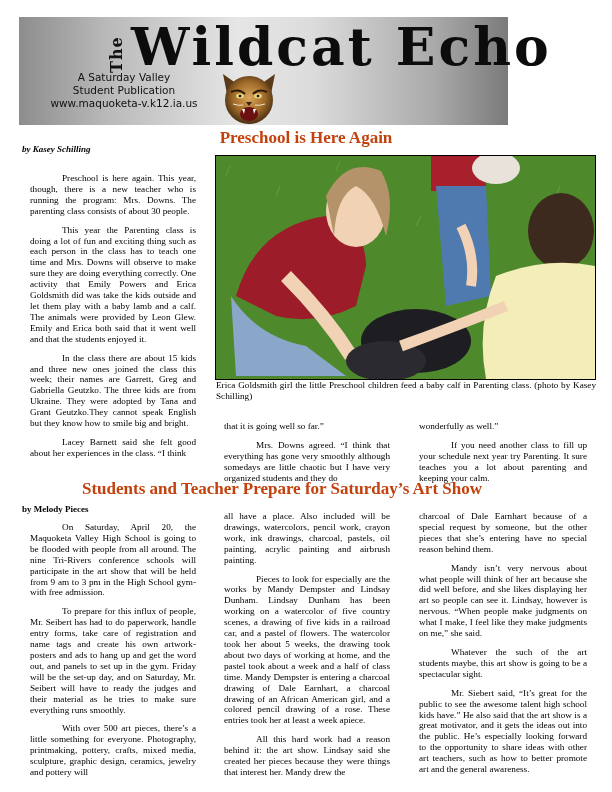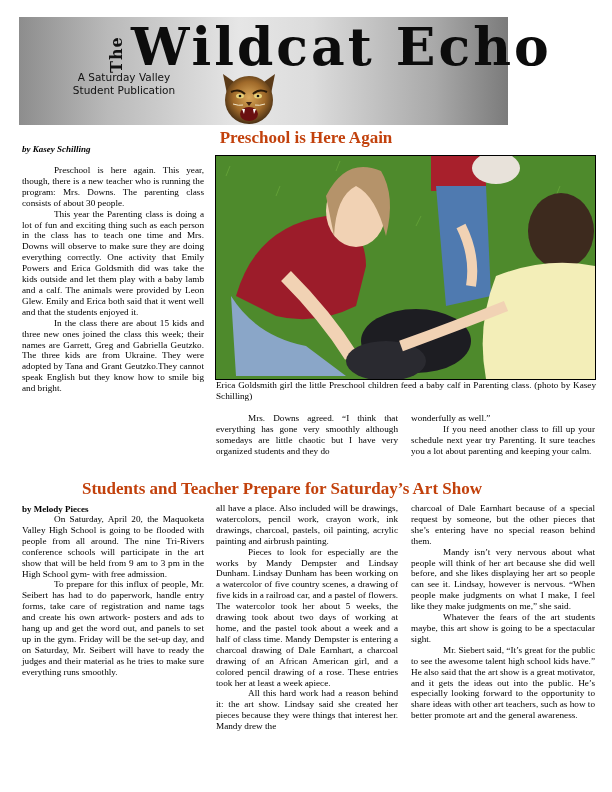--- a/index.html
+++ b/index.html
@@ -37,41 +37,42 @@
   }
   .headline.h1 { top: 128px; font-size: 17px; }
   .headline.h2 { top: 479px; font-size: 17px; left: 82px; width: auto; }
 
   .byline { position: absolute; font-weight: bold; font-size: 9px; font-family: "Liberation Serif", serif; }
 
   .col {
     position: absolute; font-size: 9.2px; line-height: 10.9px; text-align: justify;
     font-family: "Liberation Serif", serif;
   }
-  .col p { margin: 0; text-indent: 32px; }
+  .col p { margin: 8px; text-indent: 32px; }
   .col p.noind { text-indent: 0; }
 
   .photo {
     position: absolute; left: 215px; top: 155px; width: 379px; height: 223px; border: 1px solid #000;
     overflow: hidden; background: #4f8a2b;
   }
   .caption {
     position: absolute; left: 216px; top: 380px; width: 380px; font-size: 9.2px; line-height: 11px;
     text-align: justify; font-family: "Liberation Serif", serif;
   }
 </style>
 </head>
 <body>
 
 <div class="masthead">
   <div class="title-the" style="top:56px;">The</div>
   <div class="title-main">Wildcat Echo</div>
   <div class="sub">
     <div>A Saturday Valley</div>
     <div>Student Publication</div>
+    <div>www.maquoketa-v.k12.ia.us</div>
   </div>
   <div class="mascot">
     <svg width="64" height="53" viewBox="0 0 64 53">
       <defs>
         <radialGradient id="fur" cx="50%" cy="45%" r="55%">
           <stop offset="0%" stop-color="#d9a85a"></stop>
           <stop offset="60%" stop-color="#a06a2a"></stop>
           <stop offset="100%" stop-color="#4a3014"></stop>
         </radialGradient>
       </defs>
@@ -92,20 +93,21 @@
   </div>
 </div>
 
 <div class="headline h1">Preschool is Here Again</div>
 <div class="byline" style="left:22px; top:144px;font-style:italic;">by Kasey Schilling</div>
 
 <div class="col" style="left:22px; top:165px; width:182px;">
   <p>Preschool is here again. This year, though, there is a new teacher who is running the program: Mrs. Downs. The parenting class consists of about  30 people.</p>
   <p>This year the Parenting class is doing a lot of fun and exciting thing such as each person in the class has to teach one time and Mrs. Downs will observe to make sure they are doing everything correctly. One activity that Emily Powers and Erica Goldsmith did was take the kids outside and let them play with a baby lamb and a calf. The animals were provided by Leon Glew. Emily and Erica both said that it went well and that the students enjoyed it.</p>
   <p>In the class there are about 15 kids and three new ones joined the class this week; their names are Garrett, Greg and Gabriella Geutzko. The three kids are from Ukraine. They were adopted by Tana and Grant Geutzko.They cannot speak English but they know how to smile big and bright.</p>
+  <p>Lacey Barnett said she felt good about her experiences in the class. “I think</p>
 </div>
 
 <div class="photo">
   <svg width="379" height="223" viewBox="0 0 379 223">
     <rect width="379" height="223" fill="#4e8a2c"></rect>
     <rect x="0" y="0" width="379" height="223" fill="url(#g)" opacity="0.0"></rect>
 
     <g stroke="#6fae3e" stroke-width="1" opacity="0.6">
       <line x1="10" y1="20" x2="14" y2="10"></line>
         <line x1="60" y1="40" x2="64" y2="30"></line>
@@ -132,40 +134,42 @@
 
     <ellipse cx="345" cy="75" rx="33" ry="38" fill="#3d2a1e"></ellipse>
     <path d="M280 120 Q330 100 379 110 L379 223 L270 223 Q260 170 280 120 Z" fill="#f3eeb8"></path>
     <path d="M185 190 Q240 170 290 150" stroke="#f1d2b4" stroke-width="11" fill="none"></path>
     <path d="M245 70 Q260 100 255 130" stroke="#f1d2b4" stroke-width="10" fill="none"></path>
   </svg>
 </div>
 <div class="caption">Erica Goldsmith girl the little Preschool children feed a baby calf in Parenting class. (photo by Kasey Schilling)</div>
 
 <div class="col" style="left:216px; top:413px; width:182px;">
+  <p class="noind">that it is going well so far.”</p>
   <p>Mrs. Downs agreed. “I think that everything has gone very smoothly although somedays are little chaotic but I have very organized students and they do</p>
 </div>
 
 <div class="col" style="left:411px; top:413px; width:184px;">
   <p class="noind">wonderfully as well.”</p>
   <p>If you need another class to fill up your schedule next year try Parenting. It sure teaches you a lot about parenting and keeping your calm.</p>
 </div>
 
 <div class="headline h2">Students and Teacher Prepare for  Saturday’s Art Show</div>
 <div class="byline" style="left:22px; top:504px;">by Melody Pieces</div>
 
 <div class="col" style="left:22px; top:514px; width:182px;">
   <p>On Saturday, April 20, the Maquoketa Valley High School is going to be flooded with people from all around. The nine Tri-Rivers conference schools will participate in the art show that will be held from 9 am to 3 pm in the High School gym- with free admission.</p>
   <p>To prepare for this influx of people, Mr. Seibert has had to do paperwork, handle entry forms, take care of registration and name tags and create his own artwork- posters and ads to hang up and get the word out, and panels to set up in the gym. Friday will be the set-up day, and on Saturday, Mr. Seibert will have to ready the judges and their material as he tries to make sure everything runs smoothly.</p>
+  <p>With over 500 art pieces, there’s a little something for everyone. Photography, printmaking, pottery, crafts, mixed media, sculpture, graphic design, ceramics, jewelry and pottery will</p>
 </div>
 
 <div class="col" style="left:216px; top:503px; width:182px;">
   <p class="noind">all have a place. Also included will be drawings, watercolors, pencil work, crayon work, ink drawings, charcoal, pastels, oil painting, acrylic painting and airbrush painting.</p>
   <p>Pieces to look for especially are the works by Mandy Dempster and Lindsay Dunham. Lindsay Dunham has been working on a watercolor of five country scenes, a drawing of five kids in a railroad car, and a pastel of flowers. The watercolor took her about 5 weeks, the drawing took about two days of working at home, and the pastel took about a week and a half of class time. Mandy Dempster is entering a charcoal drawing of Dale Earnhart, a charcoal drawing of an African American girl, and a colored pencil drawing of a rose. These entries took her at least a week apiece.</p>
   <p>All this hard work had a reason behind it: the art show. Lindsay said she created her pieces because they were things that interest her. Mandy drew the</p>
 </div>
 
 <div class="col" style="left:411px; top:503px; width:184px;">
   <p class="noind">charcoal of Dale Earnhart because of a special request by someone, but the other pieces that she’s entering have no special reason behind them.</p>
   <p>Mandy isn’t very nervous about what people will think of her art because she did well before, and she likes displaying her art so people can see it. Lindsay, however is nervous. “When people make judgments on what I make, I feel like they make judgments on me,” she said.</p>
-  <p>Whatever the fears of the art students maybe, this art show is going to be a spectacular sight.</p>
+  <p>Whatever the such of the art students maybe, this art show is going to be a spectacular sight.</p>
   <p>Mr. Siebert said, “It’s great for the public to see the awesome talent high school kids have.” He also said that the art show is a great motivator, and it gets the ideas out into the public. He’s especially looking forward to the opportunity to share ideas with other art teachers, such as how to better promote art and the general awareness.</p>
 </div>
 
 </body></html>

